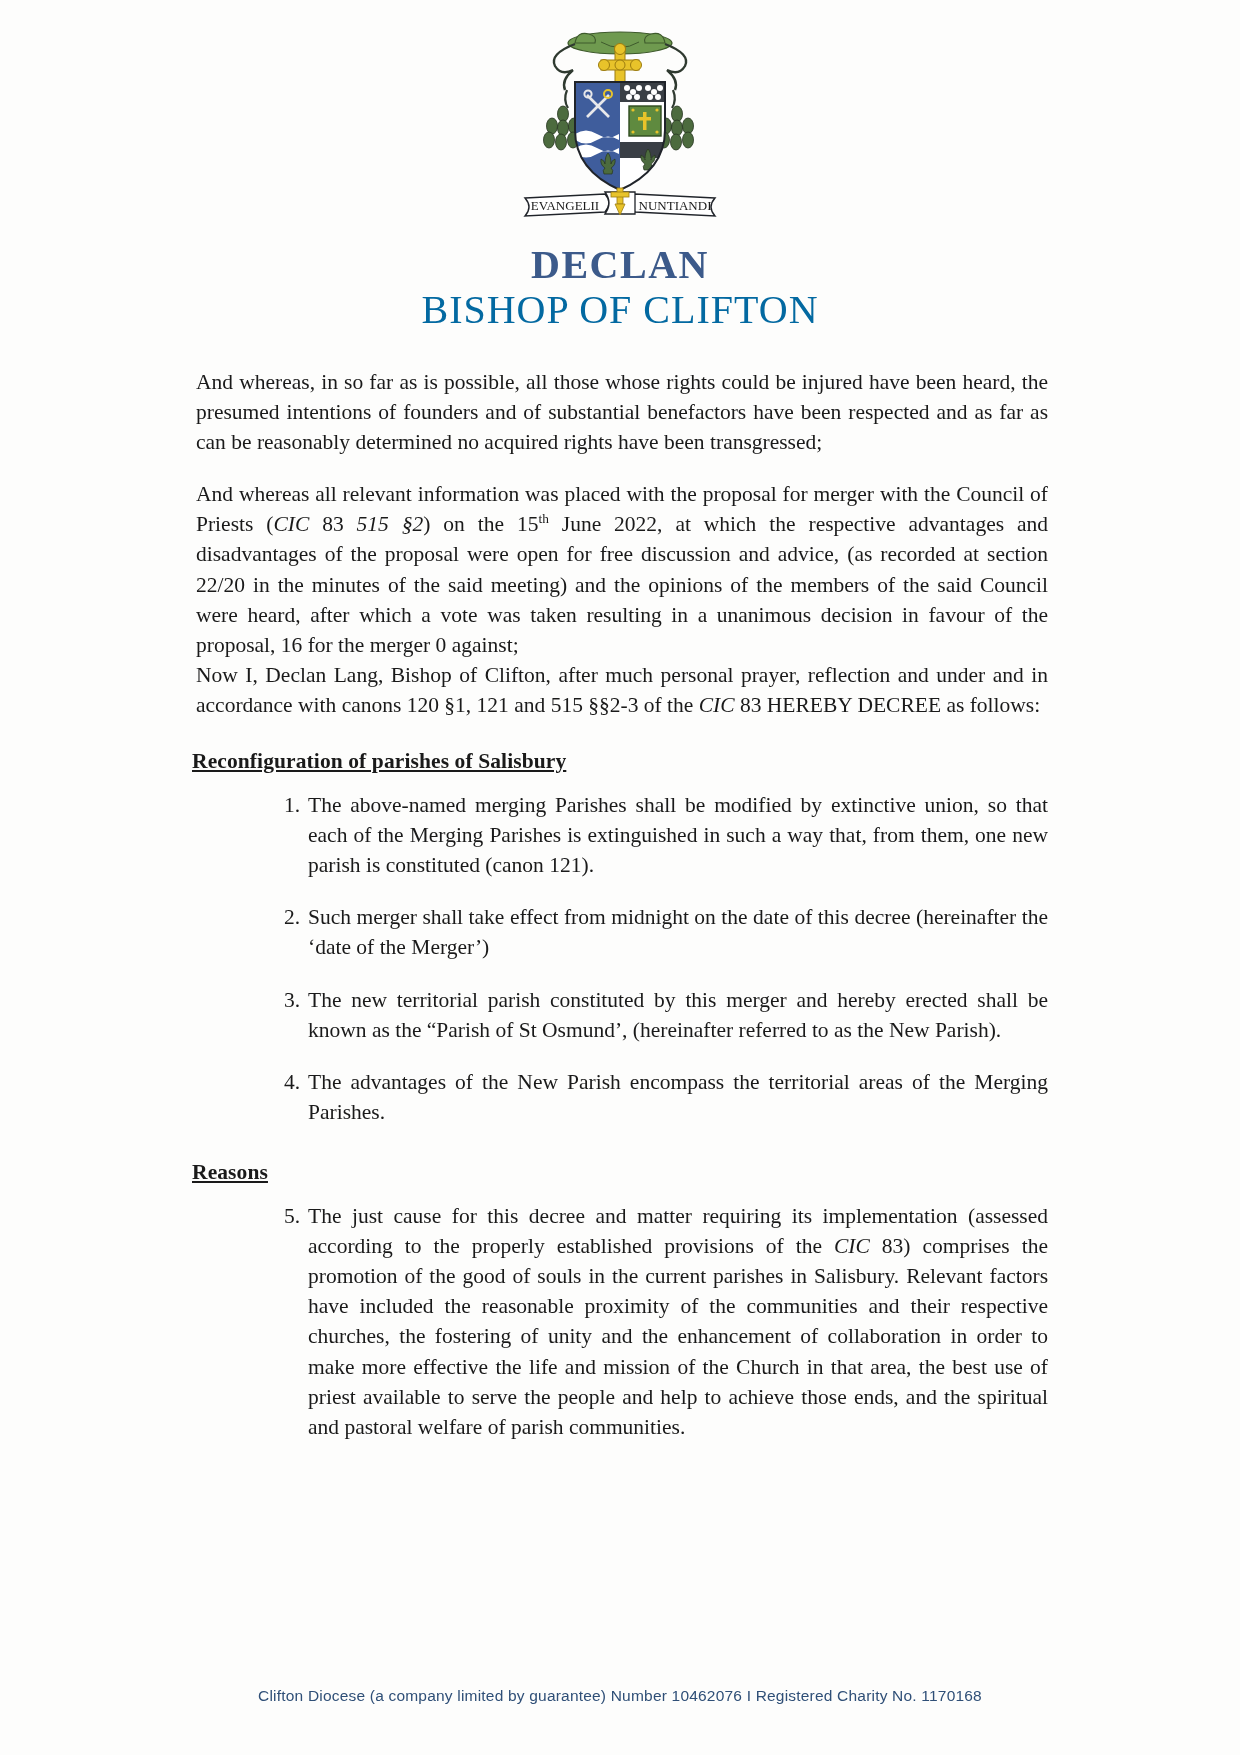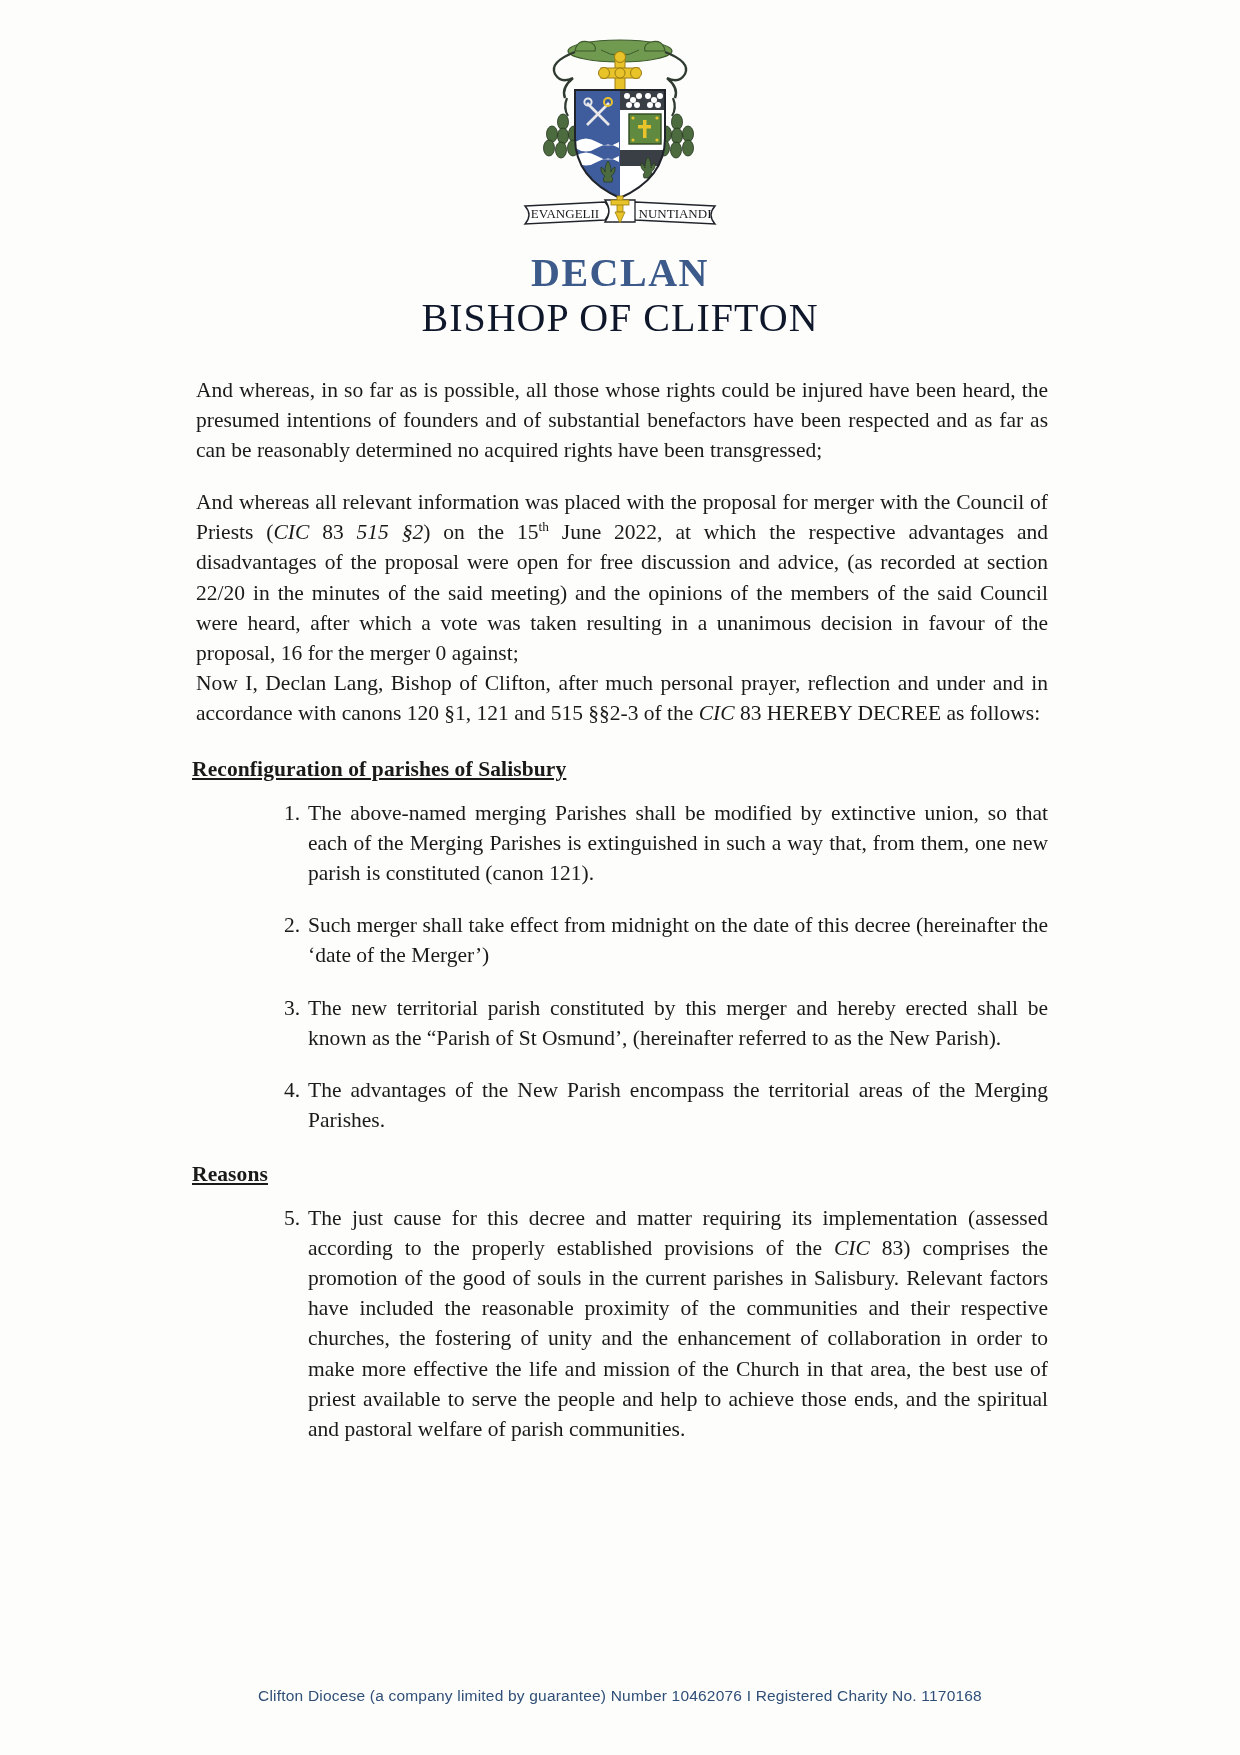--- a/index.html
+++ b/index.html
@@ -13,21 +13,21 @@
     position: relative;
     font-family: "Liberation Serif", "DejaVu Serif", serif;
     color: #1a1a1a;
     overflow: hidden;
   }
 
   .page {
     position: absolute;
     inset: 0;
     background: #fdfdfc;
-    padding: 8px;
+    padding: 0;
   }
 
   
   .crest-wrap {
     width: 100%;
     display: flex;
     justify-content: center;
     padding-top: 22px;
   }
   .crest {
@@ -45,21 +45,21 @@
     font-size: 40px;
     letter-spacing: 1.5px;
     color: #3c5a8a;
     line-height: 1.08;
     font-weight: 700;
     font-family: "Liberation Serif", "DejaVu Serif", serif;
   }
   .title-role {
     font-size: 40px;
     letter-spacing: 1px;
-    color: #0f172a;
+    color: #0369a1;
     line-height: 1.12;
     font-weight: 400;
     margin-top: 2px;
     font-family: "Liberation Serif", "DejaVu Serif", serif;
   }
 
   
   .body-area {
     margin: 0 auto;
     width: 856px;
@@ -81,21 +81,21 @@
 
   h2.section-head {
     font-size: 21.5px;
     font-weight: bold;
     text-decoration: underline;
     margin: 26px 0 14px 0;
     text-align: left;
     letter-spacing: 0.1px;
   }
   h2.section-head.reasons {
-    margin-top: 24px;
+    margin-top: 30px;
   }
 
   ol.decree-list {
     margin: 0;
     padding-left: 78px;
     list-style: none;
     counter-reset: none;
   }
   ol.decree-list li {
     position: relative;

